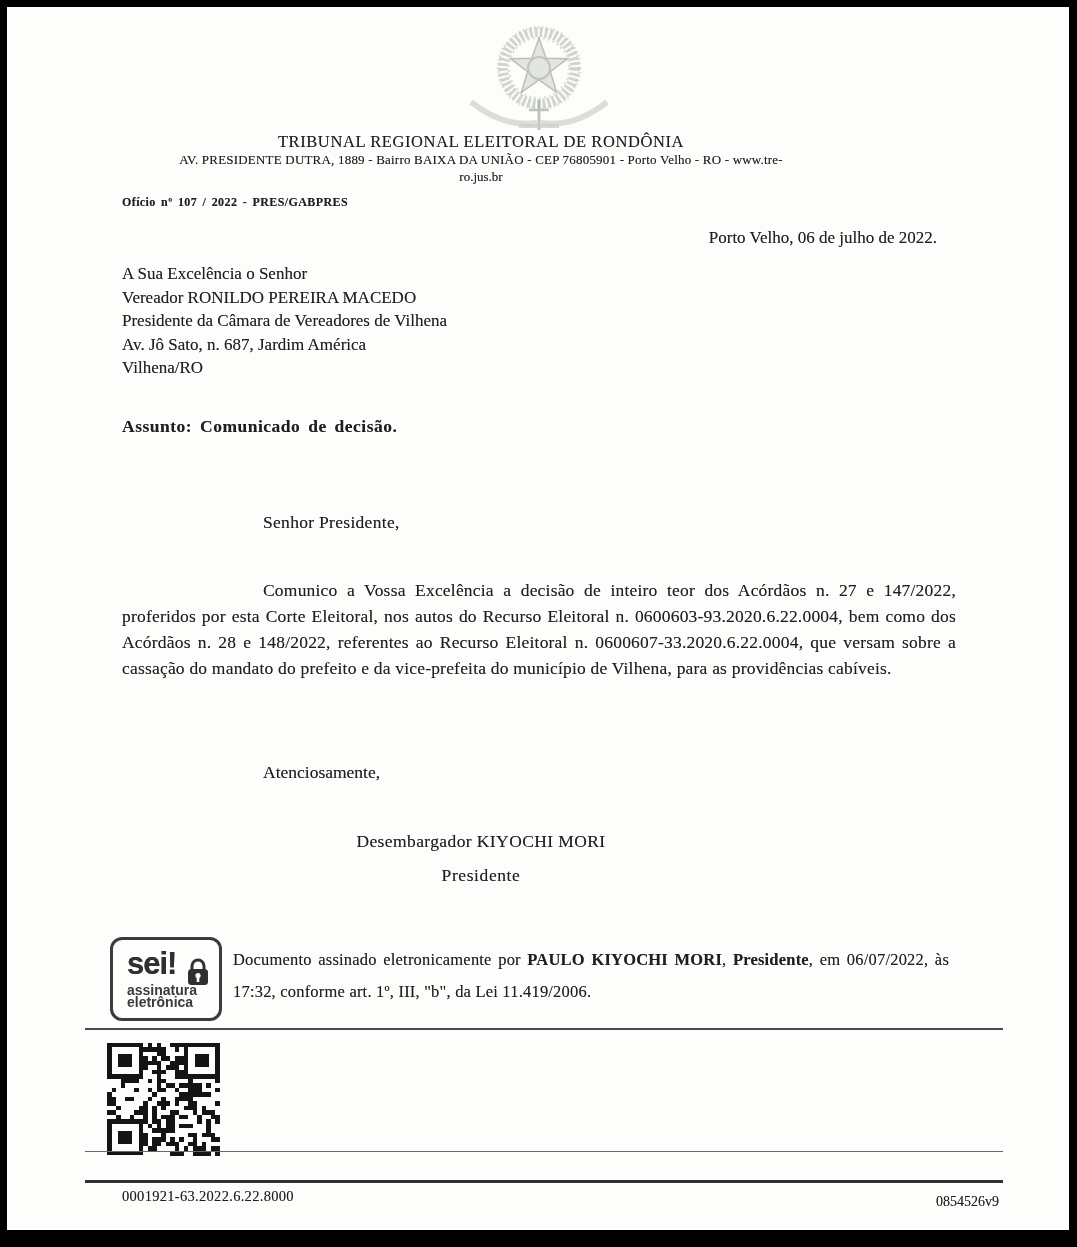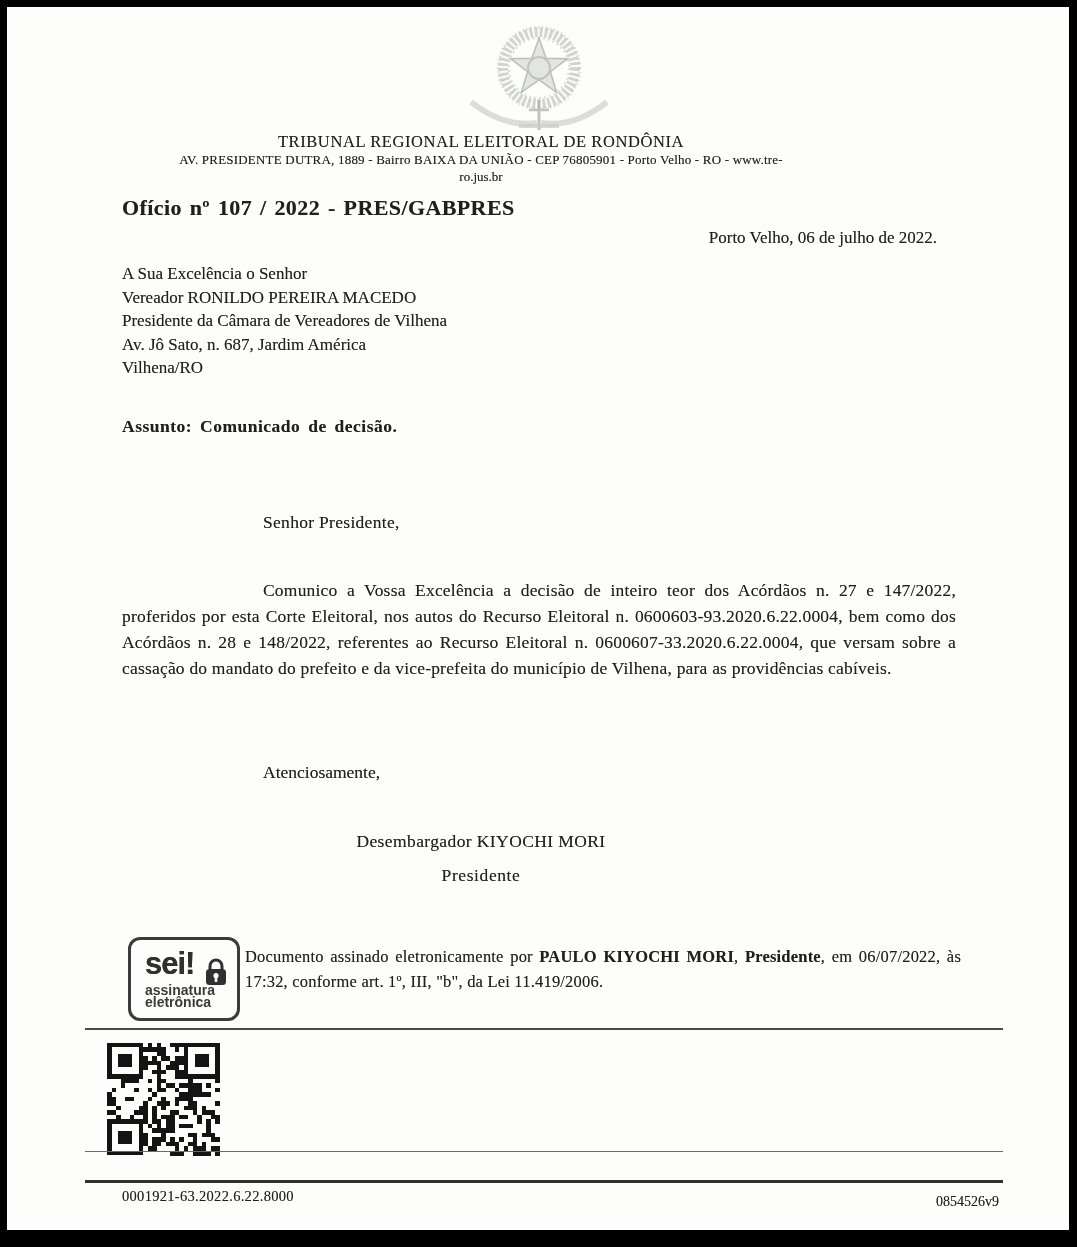--- a/index.html
+++ b/index.html
@@ -17,46 +17,45 @@
   }
   .txt{
     position:absolute;color:#1f1f1f;
     text-shadow:0 0 0.5px rgba(20,20,20,.45);
     white-space:pre;
   }
   .center{left:0;width:962px;text-align:center;white-space:normal;}
   .org-name{top:132px;font-size:16.5px;letter-spacing:.6px;}
   .addr1{top:152px;font-size:13px;letter-spacing:.2px;}
   .addr2{top:169px;font-size:13px;}
-  .oficio{left:122px;top:195px;font-size:22px;font-weight:bold;letter-spacing:.4px;word-spacing:2px;}
+  .oficio{left:122px;top:195px;font-size:12px;font-weight:bold;letter-spacing:.4px;word-spacing:2px;}
   .dateline{top:228px;right:140px;font-size:17px;}
   .addressee{left:122px;top:262px;font-size:17px;line-height:23.5px;white-space:pre-line;}
   .subject{left:122px;top:416px;font-size:17.5px;font-weight:bold;letter-spacing:.5px;word-spacing:3px;}
   .salutation{left:263px;top:512px;font-size:17.5px;letter-spacing:.3px;}
   .bodypara{
     left:122px;top:577px;width:834px;font-size:17.5px;line-height:26px;
     text-align:justify;text-indent:141px;white-space:normal;letter-spacing:.2px;
   }
   .closing{left:263px;top:762px;font-size:17.5px;text-align:center;}
   .signer-name{top:831px;font-size:17.5px;letter-spacing:.4px;}
   .signer-role{top:865px;font-size:17.5px;letter-spacing:.6px;}
 
   .sei-box{
     position:absolute;left:110px;top:937px;width:112px;height:84px;
     border:3px solid #3b3b3b;border-radius:12px;background:#fdfdfb;
     box-sizing:border-box;
-    margin-left:18px;
   }
   .sei-word{position:absolute;left:14px;top:6px;font-family:"Liberation Sans","DejaVu Sans",sans-serif;
     font-weight:bold;font-size:31px;color:#303030;letter-spacing:-1px;text-shadow:0 0 .6px #303030;}
   .sei-sub{position:absolute;left:14px;top:44px;font-family:"Liberation Sans","DejaVu Sans",sans-serif;
     font-weight:bold;font-size:14px;color:#3a3a3a;line-height:12px;white-space:pre-line;}
   .sei-lock{position:absolute;right:8px;top:16px;}
   .sei-text{
-    left:245px;top:944px;width:716px;font-size:16.5px;line-height:25px;
+    left:233px;top:944px;width:716px;font-size:16.5px;line-height:32px;
     text-align:justify;white-space:normal;letter-spacing:.2px;font-family:Liberation Serif, serif;
   }
   .sei-text strong,.ver-text strong{font-weight:bold;}
 
   .divider{position:absolute;background:#4a4a4a;}
   .div1{left:85px;top:1028px;width:918px;height:2px;}
   .div2{left:85px;top:1151px;width:918px;height:1px;background:#6a6a6a;}
   .div3{left:85px;top:1180px;width:918px;height:3px;background:#303030;}
 
   .qr{position:absolute;left:107px;top:1040px;}

